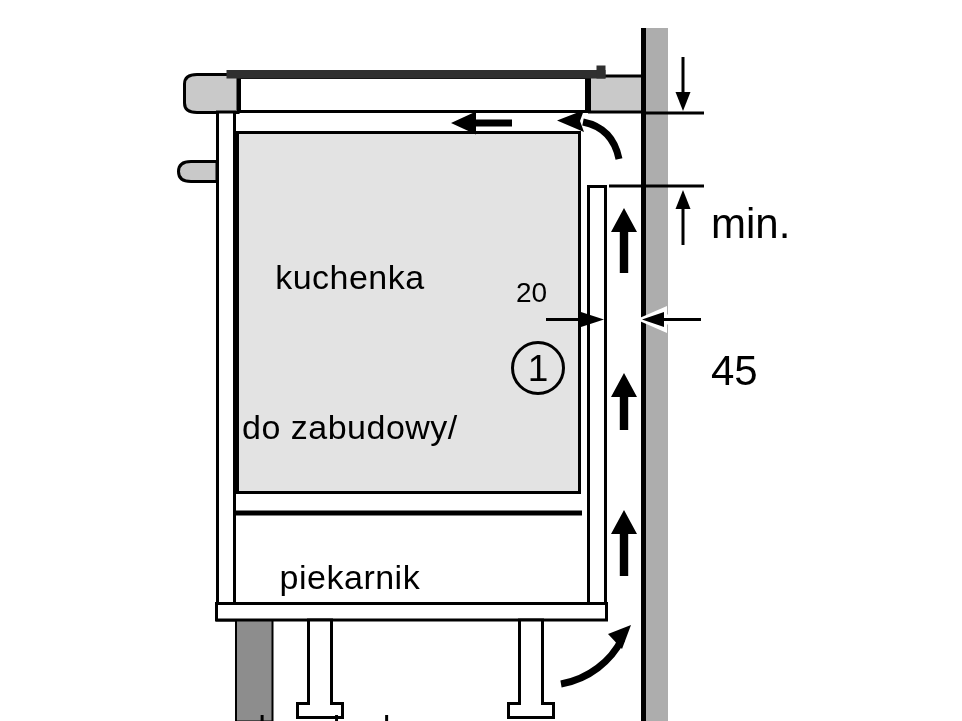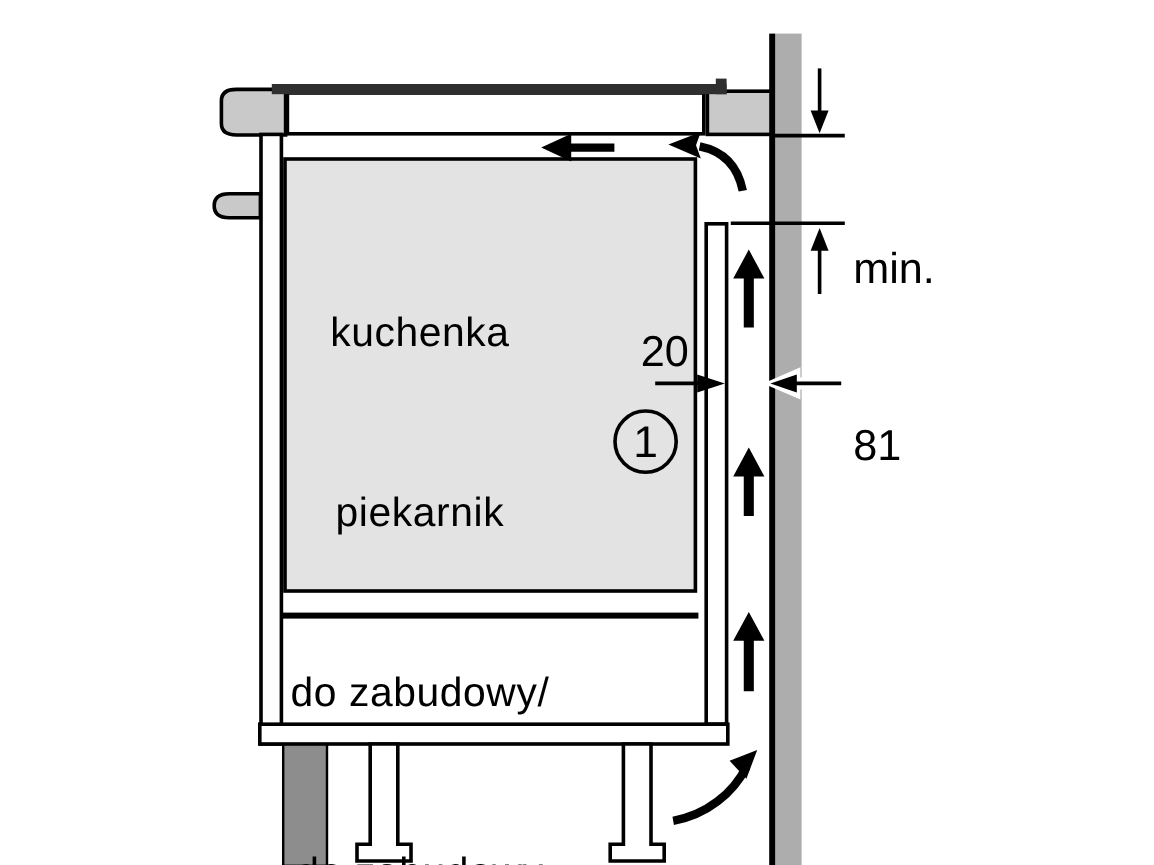--- a/index.html
+++ b/index.html
@@ -14,27 +14,27 @@
   #stage svg{position:absolute;left:0;top:0;}
   .txt{position:absolute;white-space:pre;}
   .oven-label{
     left:242px;top:152px;
     font-size:34px;line-height:50px;
     letter-spacing:0.5px;
   }
   .oven-label span{display:block;text-align:center;}
   .dim-min{
     left:711px;top:101px;
-    font-size:36px;line-height:49px;
+    font-size:42px;line-height:49px;
   }
   .dim-min span{display:block;}
   .dim-20{
     left:516px;top:273px;
-    width:58px;text-align:right;
-    font-size:36px;line-height:40px;
+    width:58px;text-align:left;
+    font-size:28px;line-height:40px;
   }
   .badge-1{
     position:absolute;
     left:511px;top:341px;
     width:48px;height:48px;
     border:3px solid #000;border-radius:50%;
     display:flex;align-items:center;justify-content:center;
     font-size:37px;line-height:1;
     background:transparent;
   }
@@ -98,27 +98,27 @@
     <polygon points="604,319.5 581,312 581,327" fill="#000"></polygon>
 
     <line x1="664" y1="319.5" x2="702" y2="319.5" stroke="#fff" stroke-width="10"></line>
     <polygon points="636,319.5 667,306 667,333" fill="#fff"></polygon>
     <line x1="661" y1="319.5" x2="701" y2="319.5" stroke="#000" stroke-width="3"></line>
     <polygon points="642,319.5 664,312 664,327" fill="#000"></polygon>
   </svg>
 
   <div class="txt oven-label">
     <span>kuchenka</span>
+    <span>do zabudowy/</span>
     <span>piekarnik</span>
-    <span>do zabudowy/</span>
     <span>do zabudowy</span>
   </div>
 
   <div class="txt dim-min">
     <span>min.</span>
-    <span>81</span>
+    <span>45</span>
   </div>
 
   <div class="txt dim-20">20</div>
 
   <div class="badge-1">1</div>
 
 </div>
 
 </body></html>

